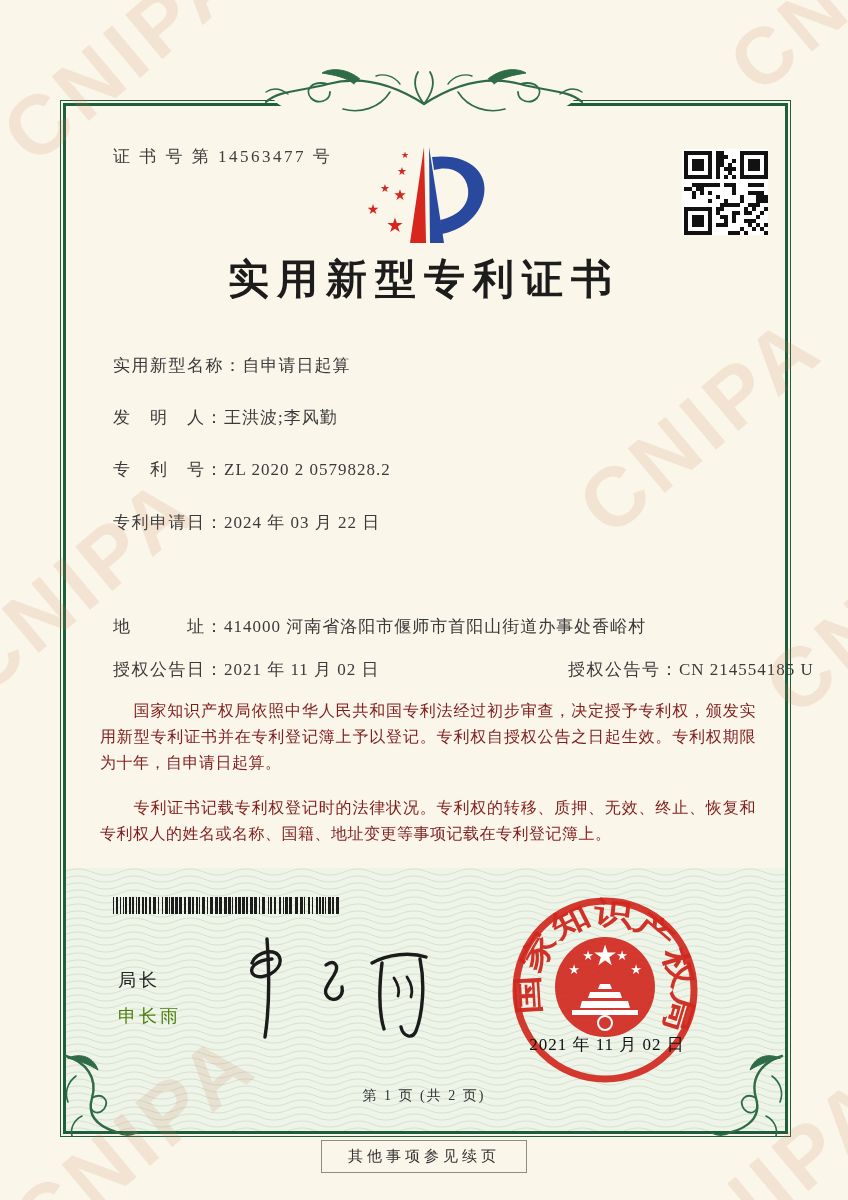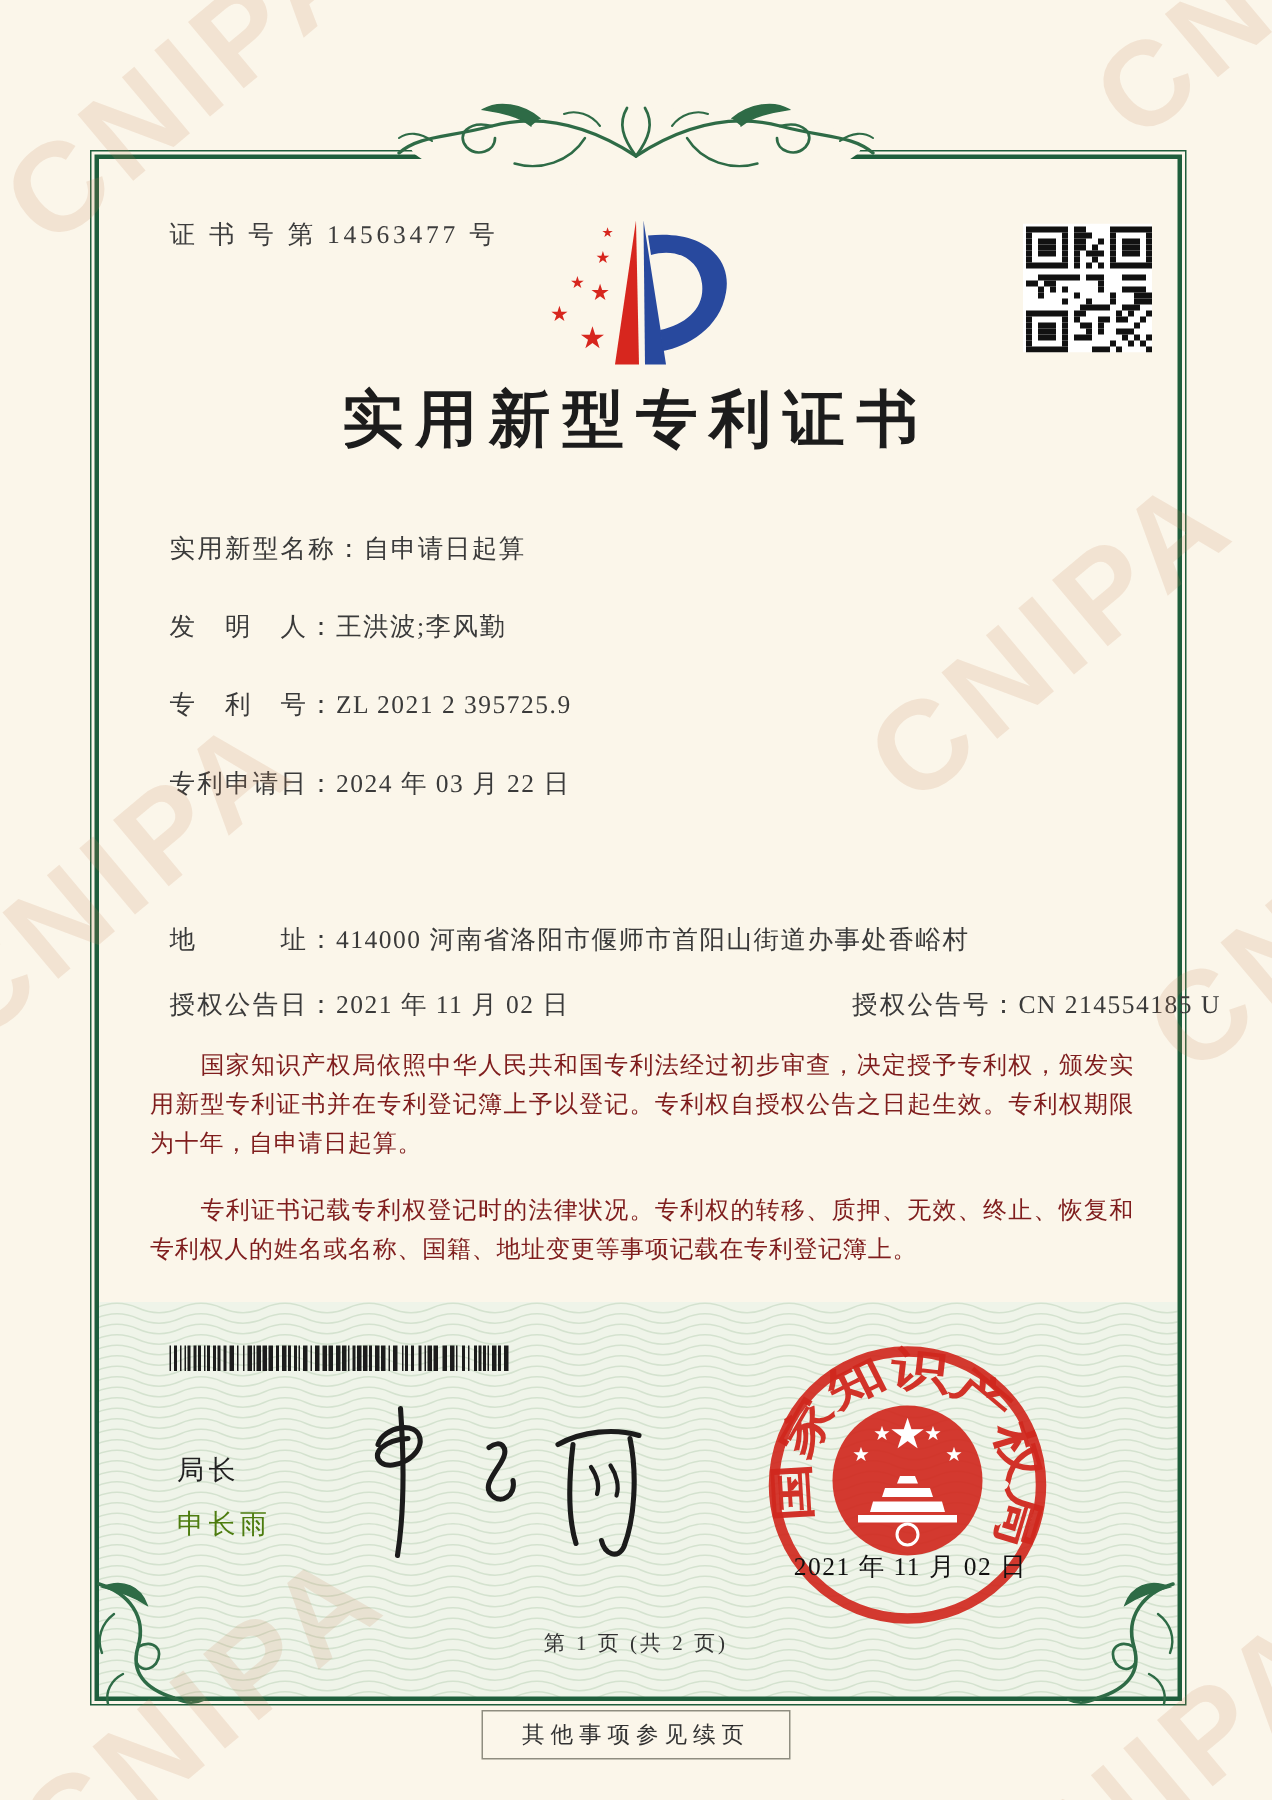--- a/index.html
+++ b/index.html
@@ -375,21 +375,21 @@
 
   <div class="title">实用新型专利证书</div>
 
   <div class="field-row" style="top:354px;">
     <span class="field-label">实用新型名称：</span><span class="field-value">自申请日起算</span>
   </div>
   <div class="field-row" style="top:406px;">
     <span class="field-label">发　明　人：</span><span class="field-value">王洪波;李风勤</span>
   </div>
   <div class="field-row" style="top:458px;">
-    <span class="field-label">专　利　号：</span><span class="field-value">ZL 2021 2 395725.9</span>
+    <span class="field-label">专　利　号：</span><span class="field-value">ZL 2020 2 0579828.2</span>
   </div>
   <div class="field-row" style="top:511px;">
     <span class="field-label">专利申请日：</span><span class="field-value">2024 年 03 月 22 日</span>
   </div>
   <div class="field-row" style="top:615px;">
     <span class="field-label">地　　　址：</span><span class="field-value">414000 河南省洛阳市偃师市首阳山街道办事处香峪村</span>
   </div>
   <div class="field-row" style="top:658px;width:660px;">
     <span class="field-label">授权公告日：</span><span class="field-value">2021 年 11 月 02 日</span>
     <span class="grant-pair">

